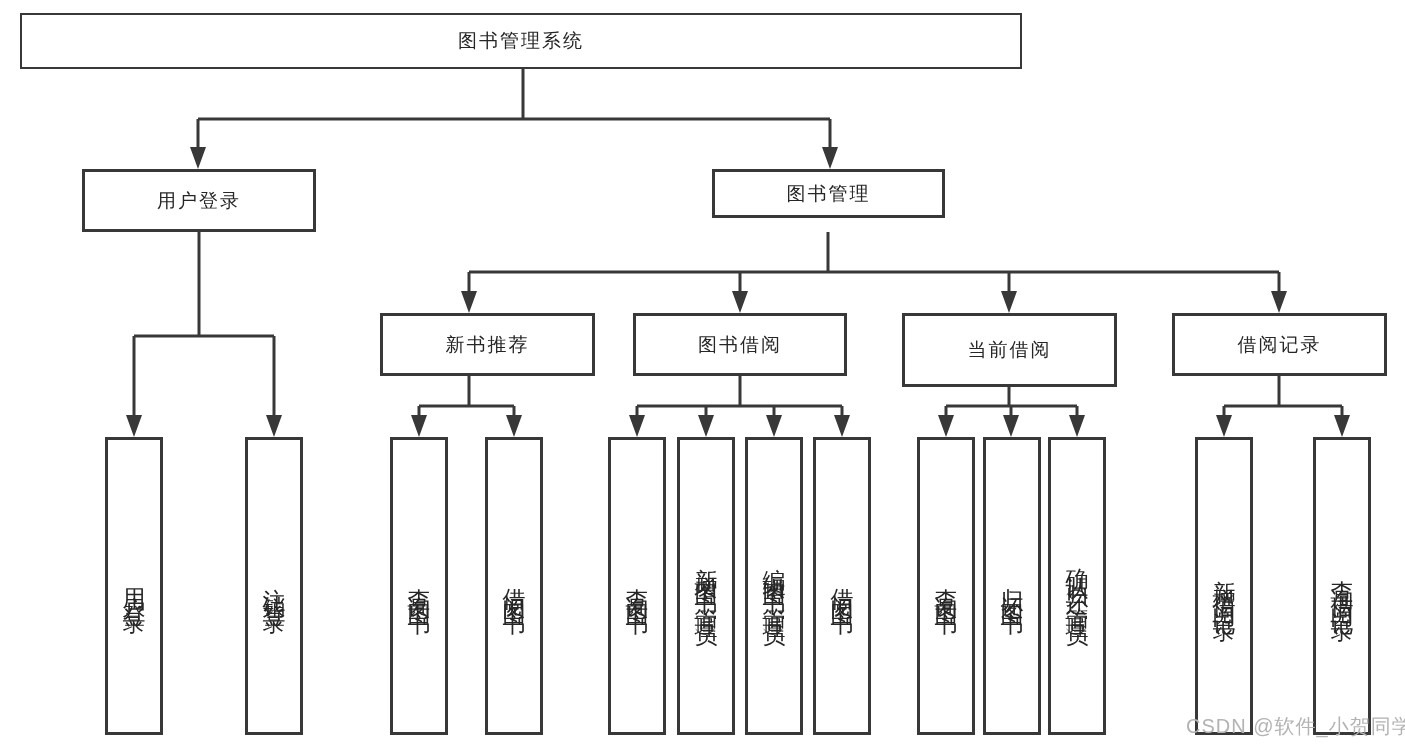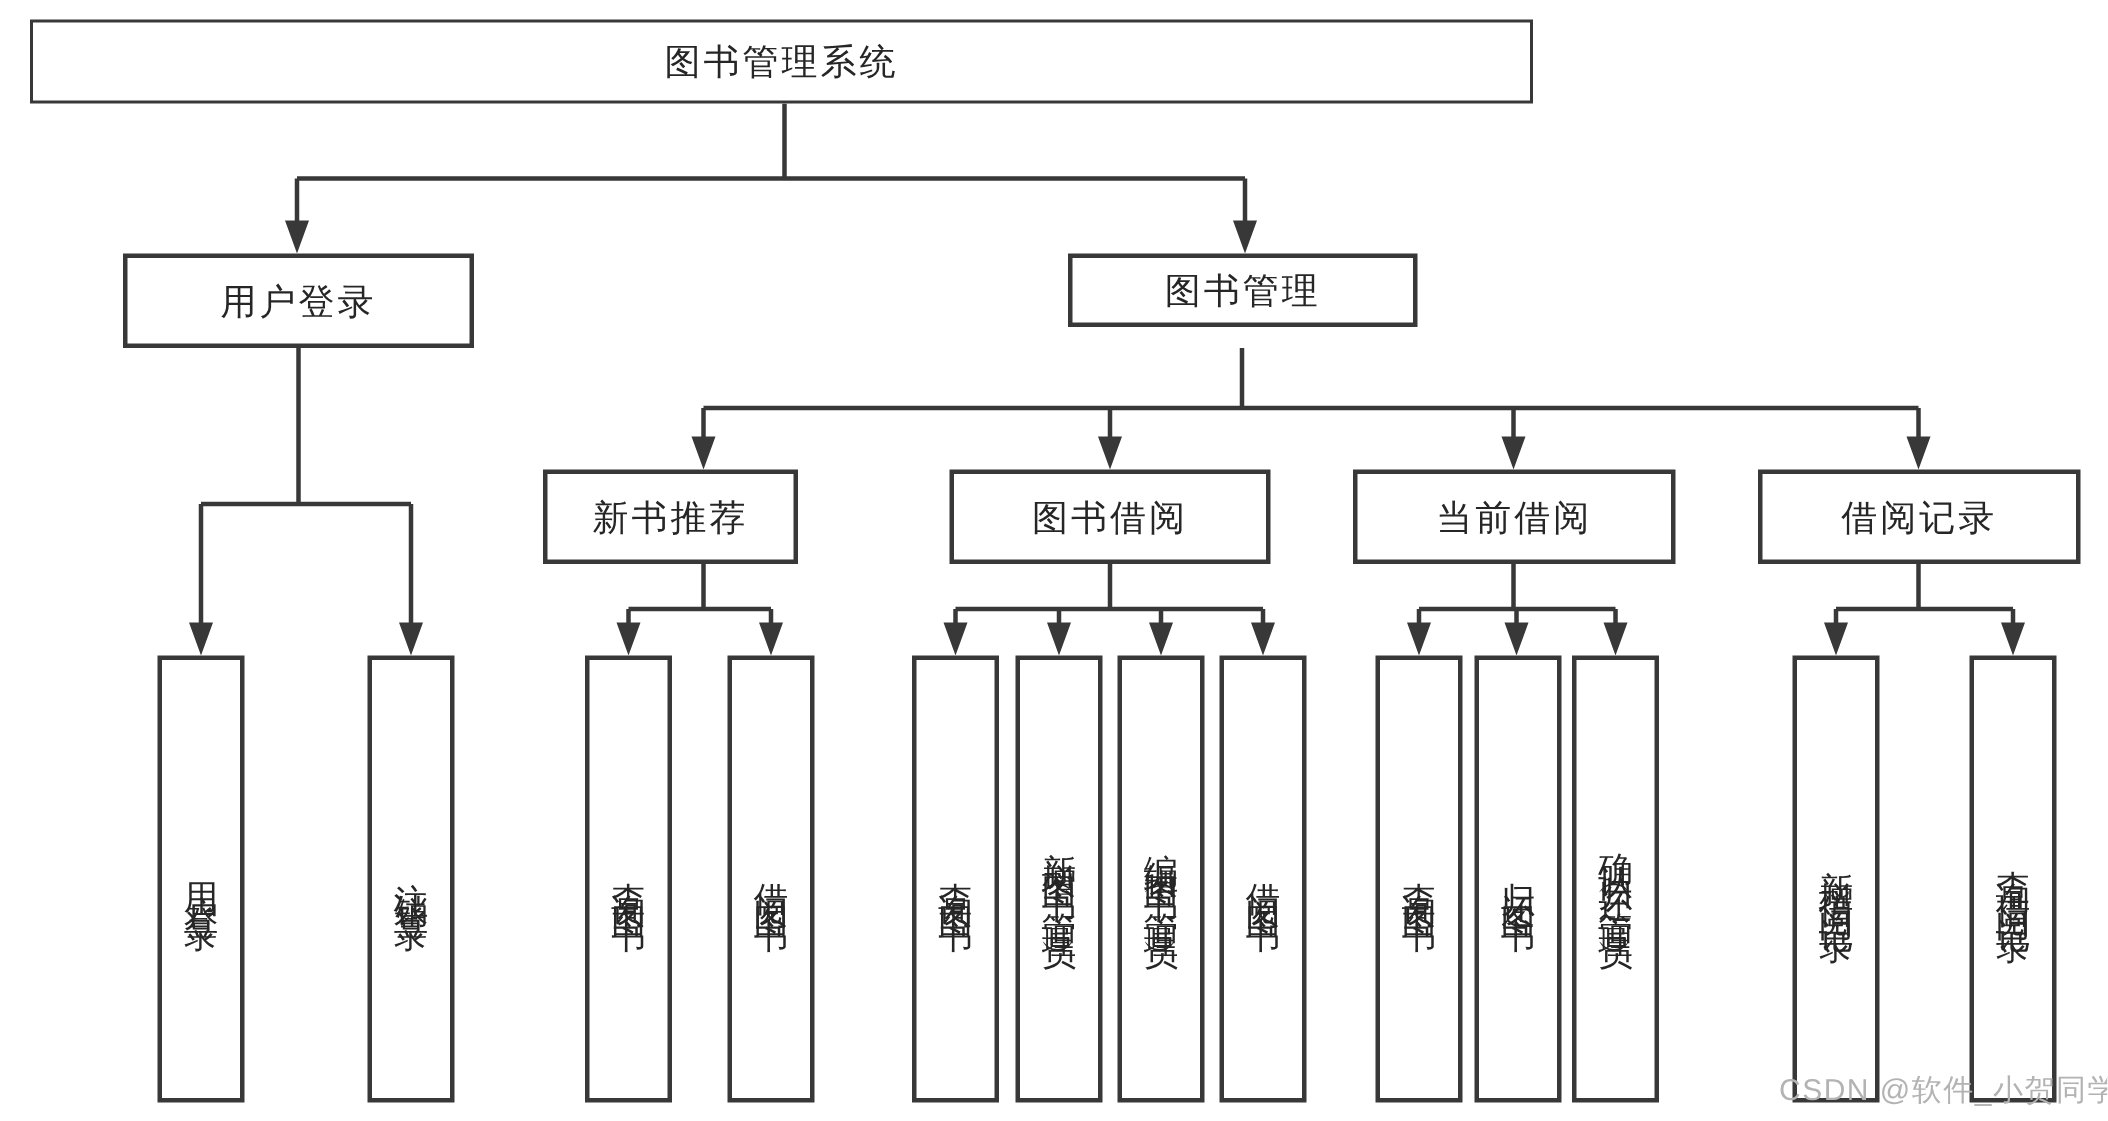--- a/index.html
+++ b/index.html
@@ -17,21 +17,21 @@
     box-sizing:border-box;
     background:#ffffff;
     border:3px solid #383838;
     display:flex;
     align-items:center;
     justify-content:center;
     z-index:2;
   }
   .node.root{border-width:2px;}
   .hlabel{
-    font-size:24px;
+    font-size:19px;
     letter-spacing:2px;
     white-space:nowrap;
     color:#262626;
   }
   .vtxt{
     writing-mode:vertical-rl;
     text-orientation:mixed;
     font-size:23px;
     letter-spacing:8px;
     line-height:1;
@@ -76,27 +76,27 @@
     <span class="hlabel">图书管理系统</span>
   </div>
 
   <div class="node" style="left:82px;top:169px;width:234px;height:63px;">
     <span class="hlabel">用户登录</span>
   </div>
   <div class="node" style="left:712px;top:169px;width:233px;height:49px;">
     <span class="hlabel">图书管理</span>
   </div>
 
-  <div class="node" style="left:362px;top:313px;width:170px;height:63px;">
+  <div class="node" style="left:380px;top:313px;width:215px;height:63px;">
     <span class="hlabel">新书推荐</span>
   </div>
   <div class="node" style="left:633px;top:313px;width:214px;height:63px;">
     <span class="hlabel">图书借阅</span>
   </div>
-  <div class="node" style="left:902px;top:313px;width:215px;height:63px;">
+  <div class="node" style="left:902px;top:313px;width:215px;height:74px;">
     <span class="hlabel">当前借阅</span>
   </div>
   <div class="node" style="left:1172px;top:313px;width:215px;height:63px;">
     <span class="hlabel">借阅记录</span>
   </div>
 
   <div class="node" style="left:105px;top:437px;width:58px;height:298px;">
     <span class="vtxt">用户登录</span>
   </div>
   <div class="node" style="left:245px;top:437px;width:58px;height:298px;">

